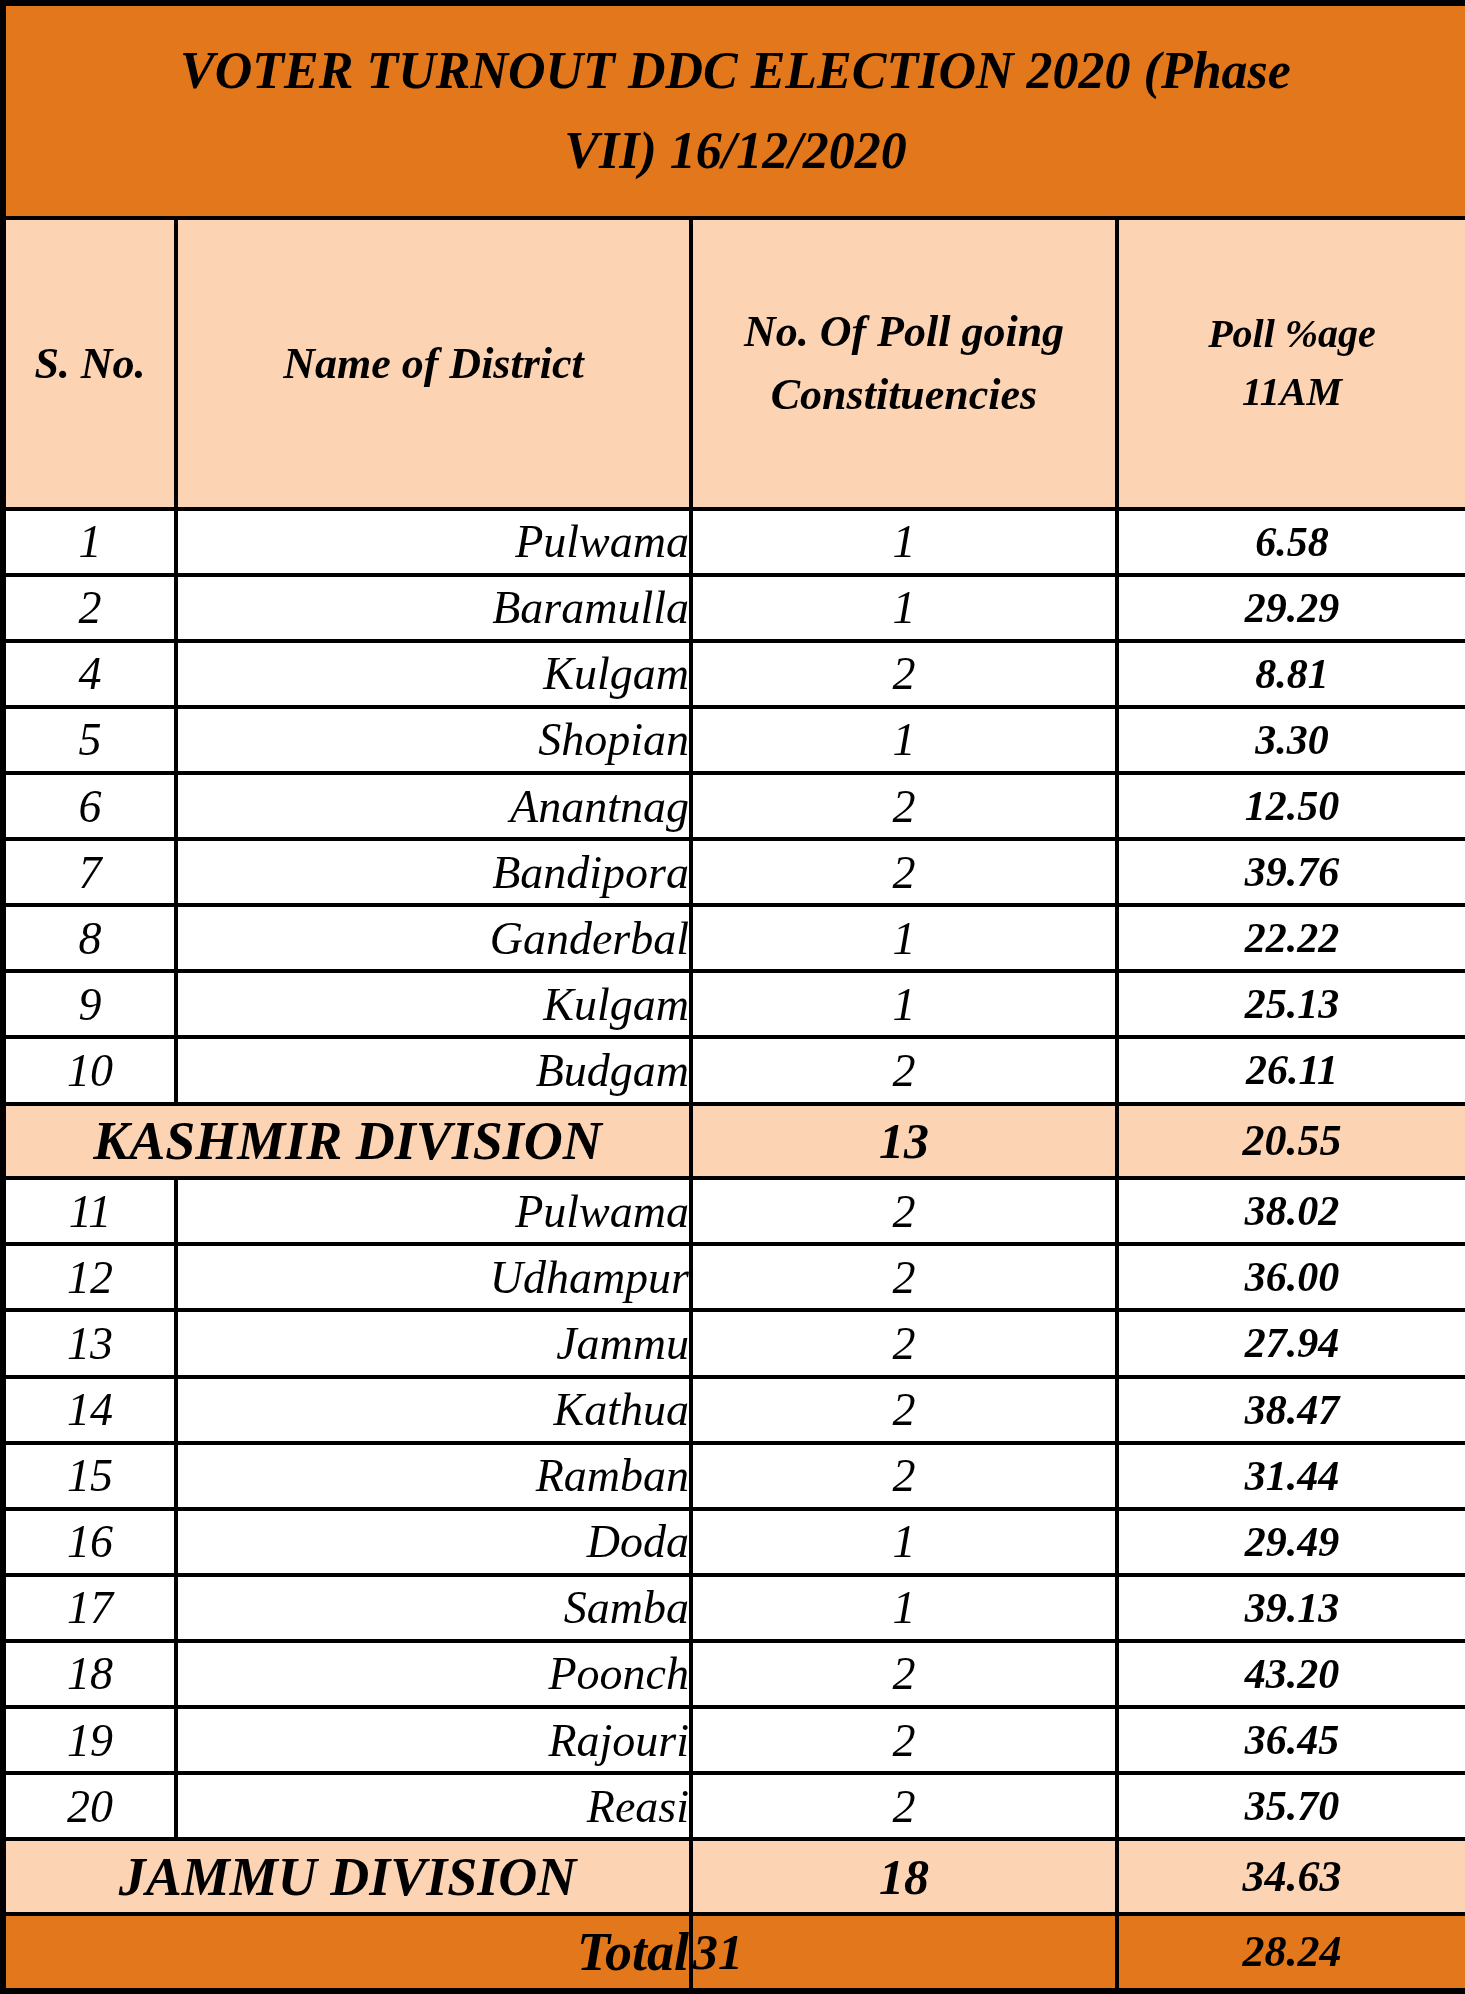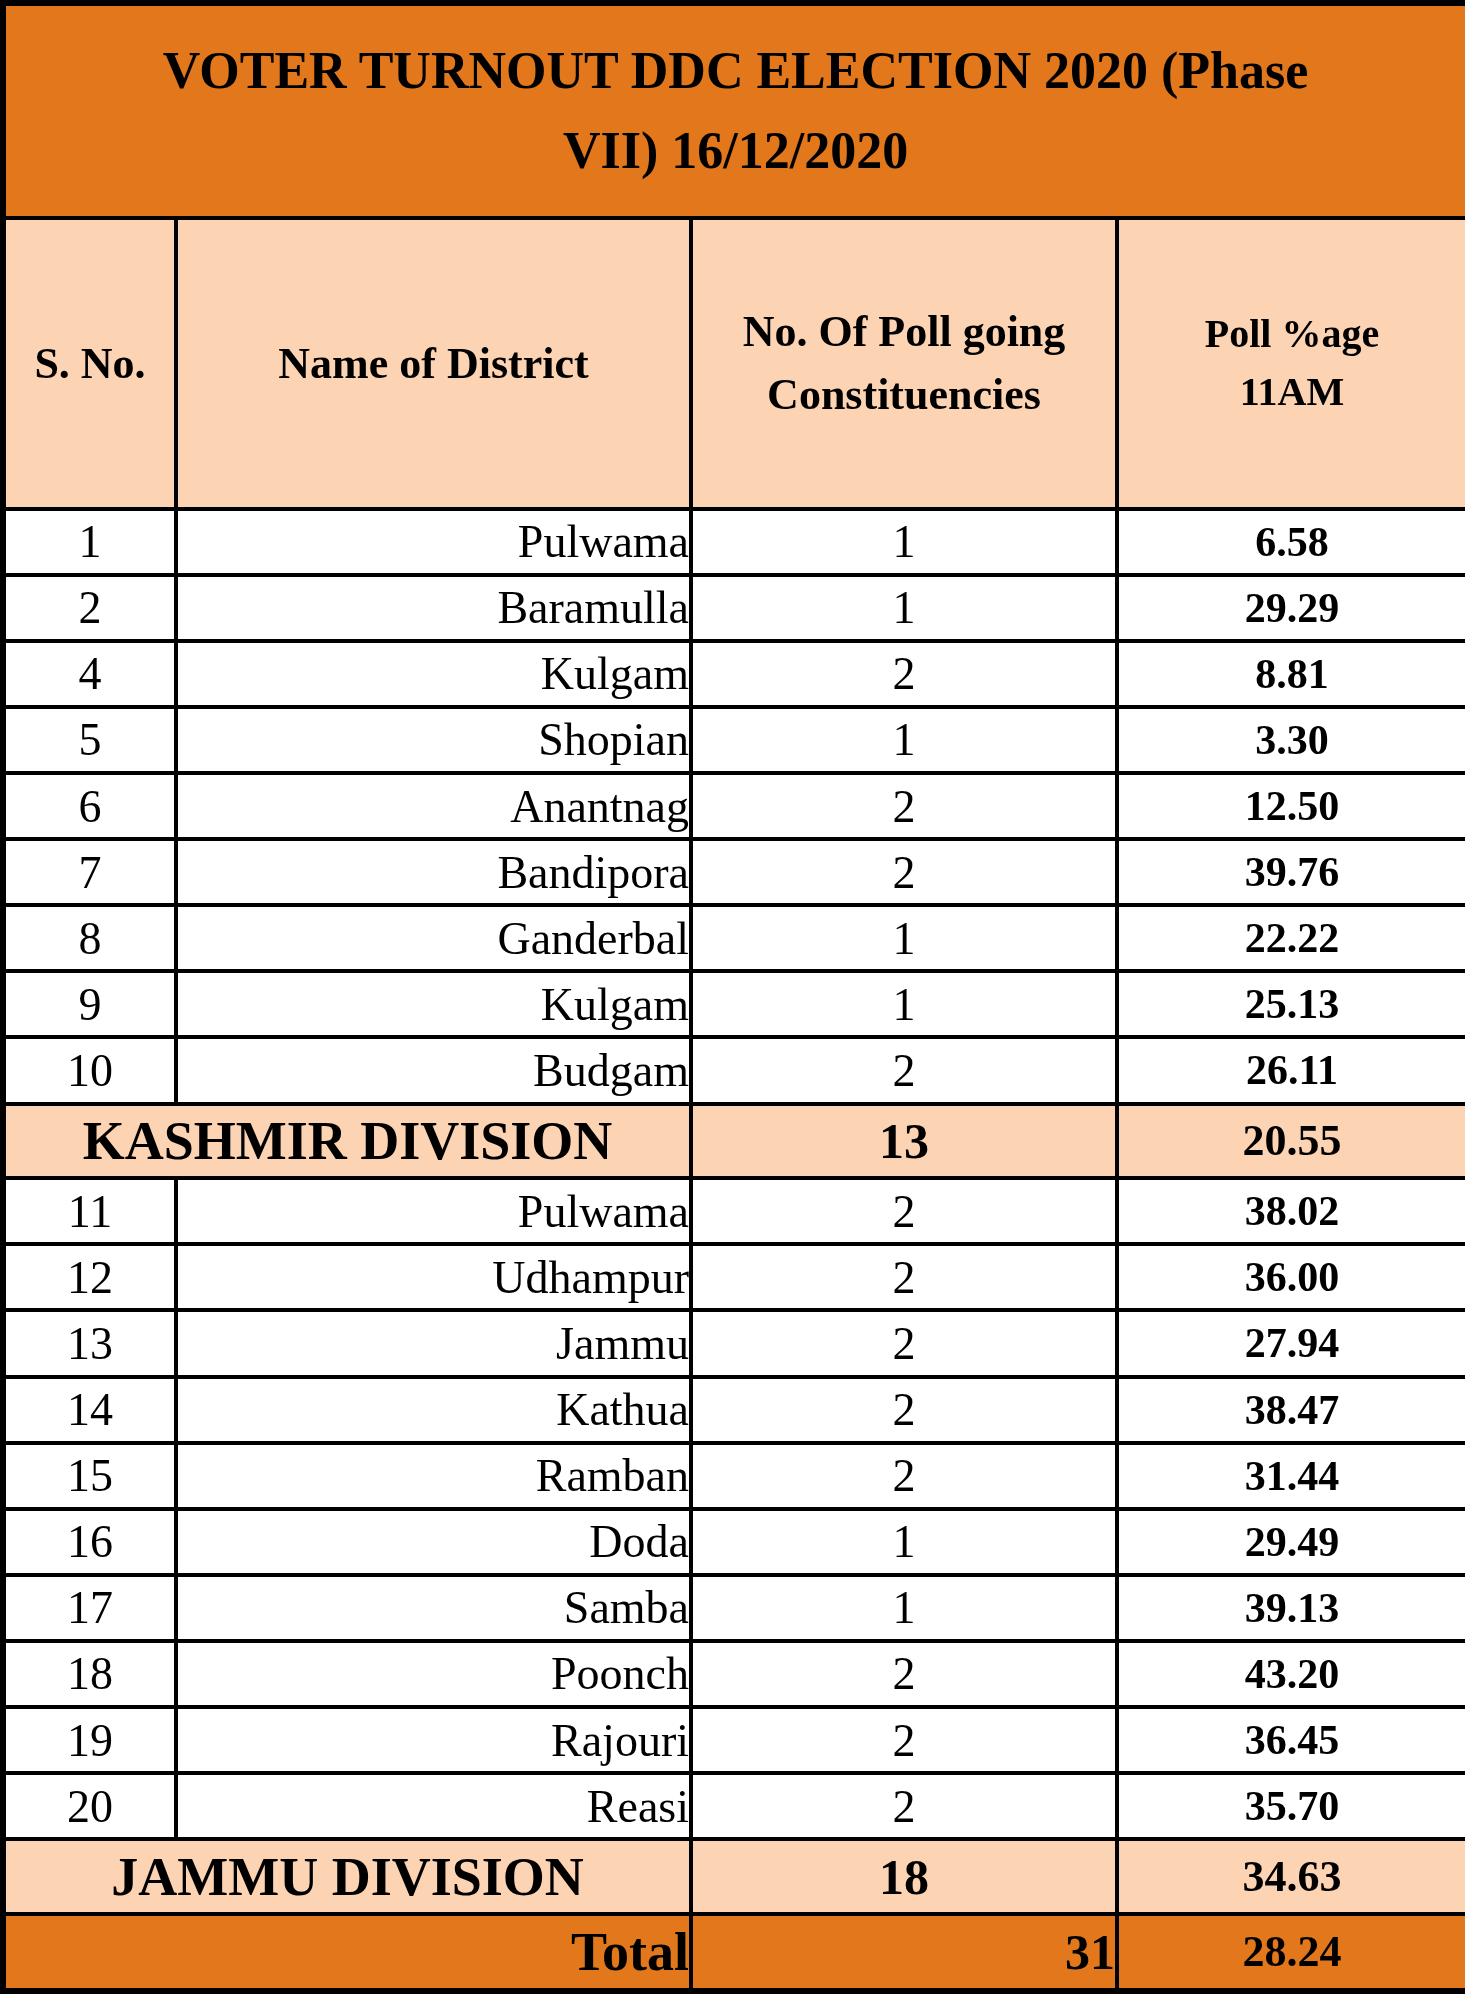--- a/index.html
+++ b/index.html
@@ -10,20 +10,21 @@
   }
   * { box-sizing: border-box; }
   html, body {
     margin: 0;
     padding: 0;
     background: #ffffff;
   }
   .sheet {
     width: 1254px;
     height: 1994px;
+    font-style: italic;
   }
   table.turnout {
     width: 1465px;
     height: 1994px;
     border-collapse: collapse;
     table-layout: fixed;
     border: 6px solid var(--border);
     font-family: "Liberation Serif", "DejaVu Serif", serif;
     color: #000;
     background: var(--white);
@@ -79,21 +80,21 @@
   }
   tr.division-row td.division-poll {
     text-align: center; font-weight: bold; font-size: 44px;
   }
   
   tr.total-row td { background: var(--orange); height: 72px; }
   tr.total-row td.total-label {
     text-align: right; font-weight: bold; font-size: 54px;
   }
   tr.total-row td.total-const {
-    text-align: right; font-weight: bold; font-size: 50px;
+    text-align: left; font-weight: bold; font-size: 50px;
   }
   tr.total-row td.total-poll {
     text-align: center; font-weight: bold; font-size: 44px;
   }
 </style>
 </head>
 <body>
 
 <div class="sheet">
 <table class="turnout">

